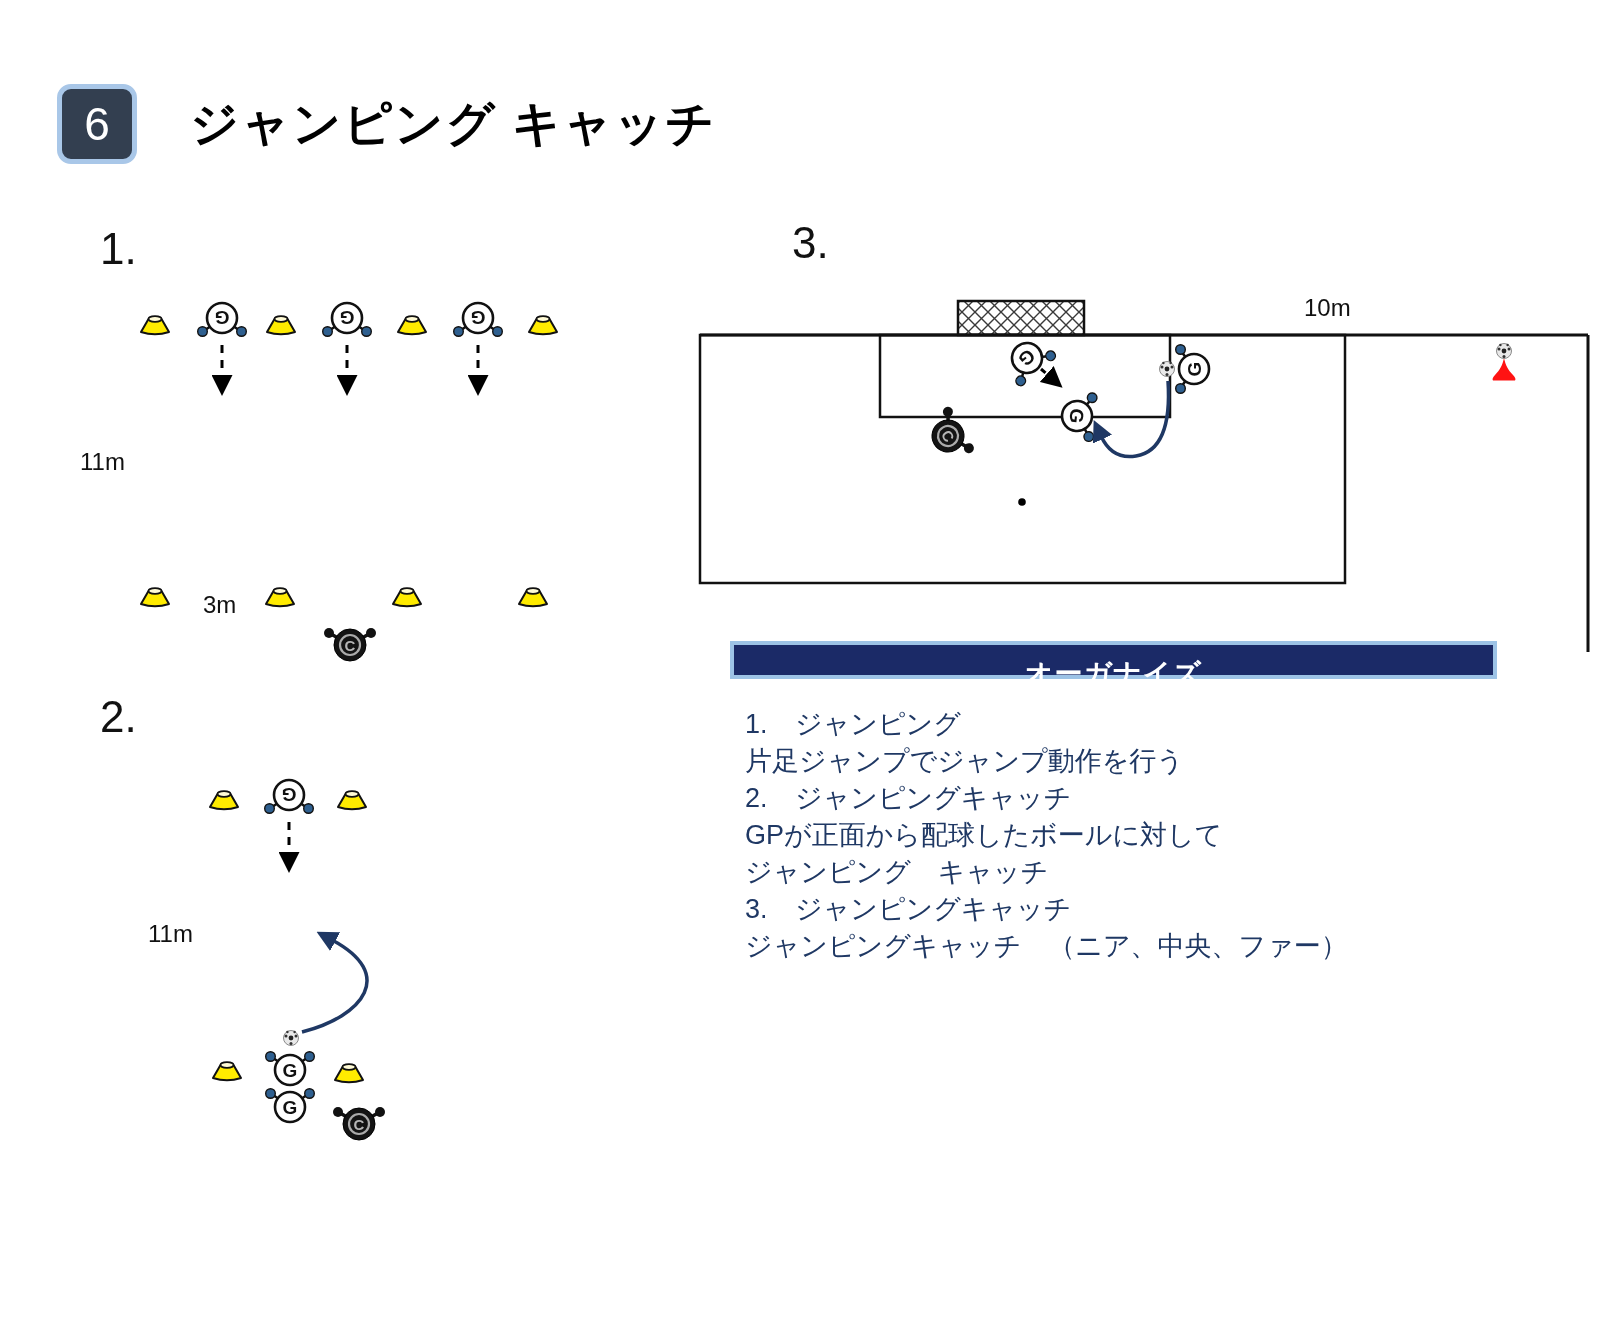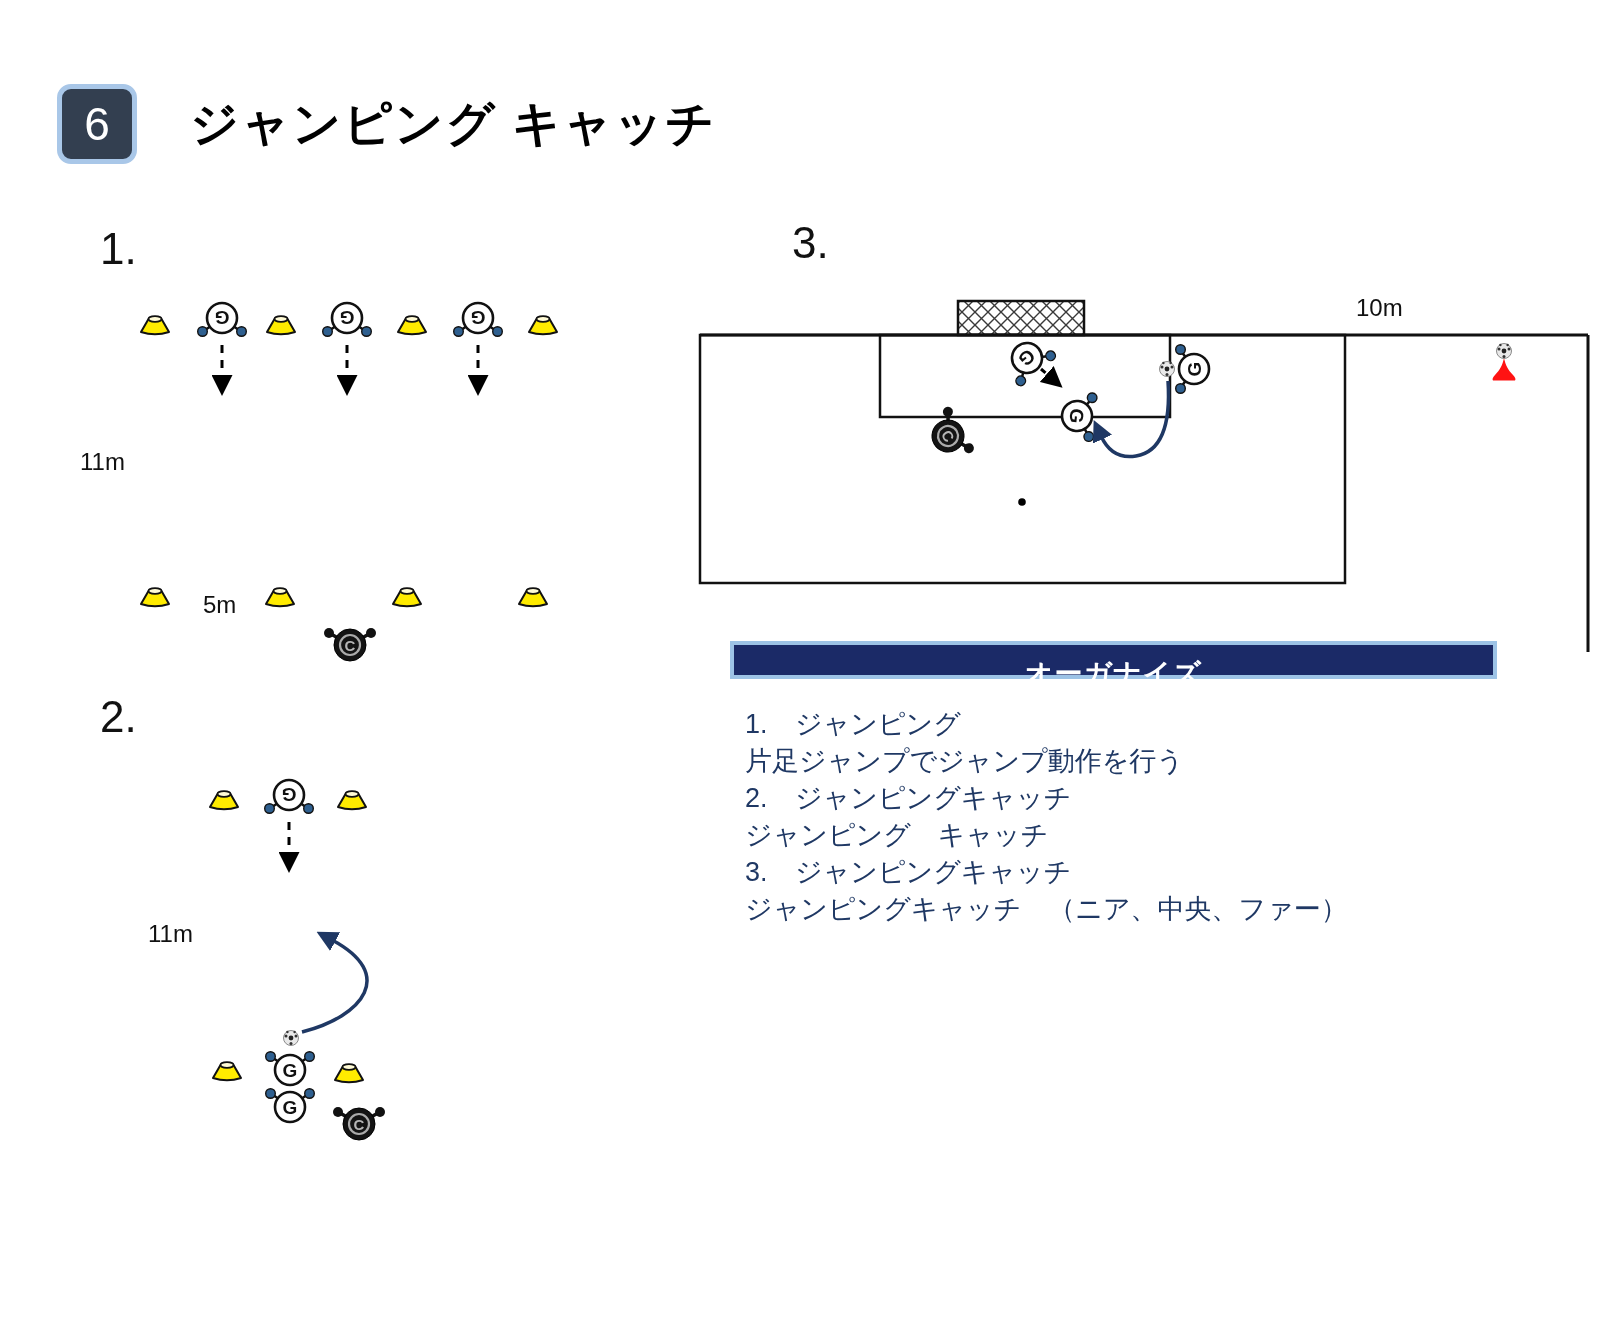--- a/index.html
+++ b/index.html
@@ -139,39 +139,40 @@
 <div class="abs badge">
   <span>6</span>
 </div>
 <div class="abs page-title">ジャンピング キャッチ</div>
 
 <div class="abs dnum" style="left:100px;top:224px;">1.</div>
 <div class="abs dnum" style="left:100px;top:692px;">2.</div>
 <div class="abs dnum" style="left:792px;top:218px;">3.</div>
 
 <div class="abs metric" style="left:80px;top:448px;">11m</div>
-<div class="abs metric" style="left:203px;top:591px;">5m</div>
+<div class="abs metric" style="left:203px;top:591px;">3m</div>
 <div class="abs metric" style="left:148px;top:920px;">11m</div>
-<div class="abs metric" style="left:1356px;top:294px;">10m</div>
+<div class="abs metric" style="left:1304px;top:294px;">10m</div>
 
 <div class="abs org-header">
   <span>オーガナイズ</span>
 </div>
 
 <div class="abs org-list">
   <div class="org-row">
     <span class="org-num">1.</span>
     <span>ジャンピング</span>
   </div>
   <div class="org-sub">片足ジャンプでジャンプ動作を行う</div>
 
   <div class="org-row">
     <span class="org-num">2.</span>
     <span>ジャンピングキャッチ</span>
   </div>
+  <div class="org-sub">GPが正面から配球したボールに対して</div>
   <div class="org-sub">ジャンピング　キャッチ</div>
 
   <div class="org-row">
     <span class="org-num">3.</span>
     <span>ジャンピングキャッチ</span>
   </div>
   <div class="org-sub">ジャンピングキャッチ　（ニア、中央、ファー）</div>
 </div>
 
 </body></html>

